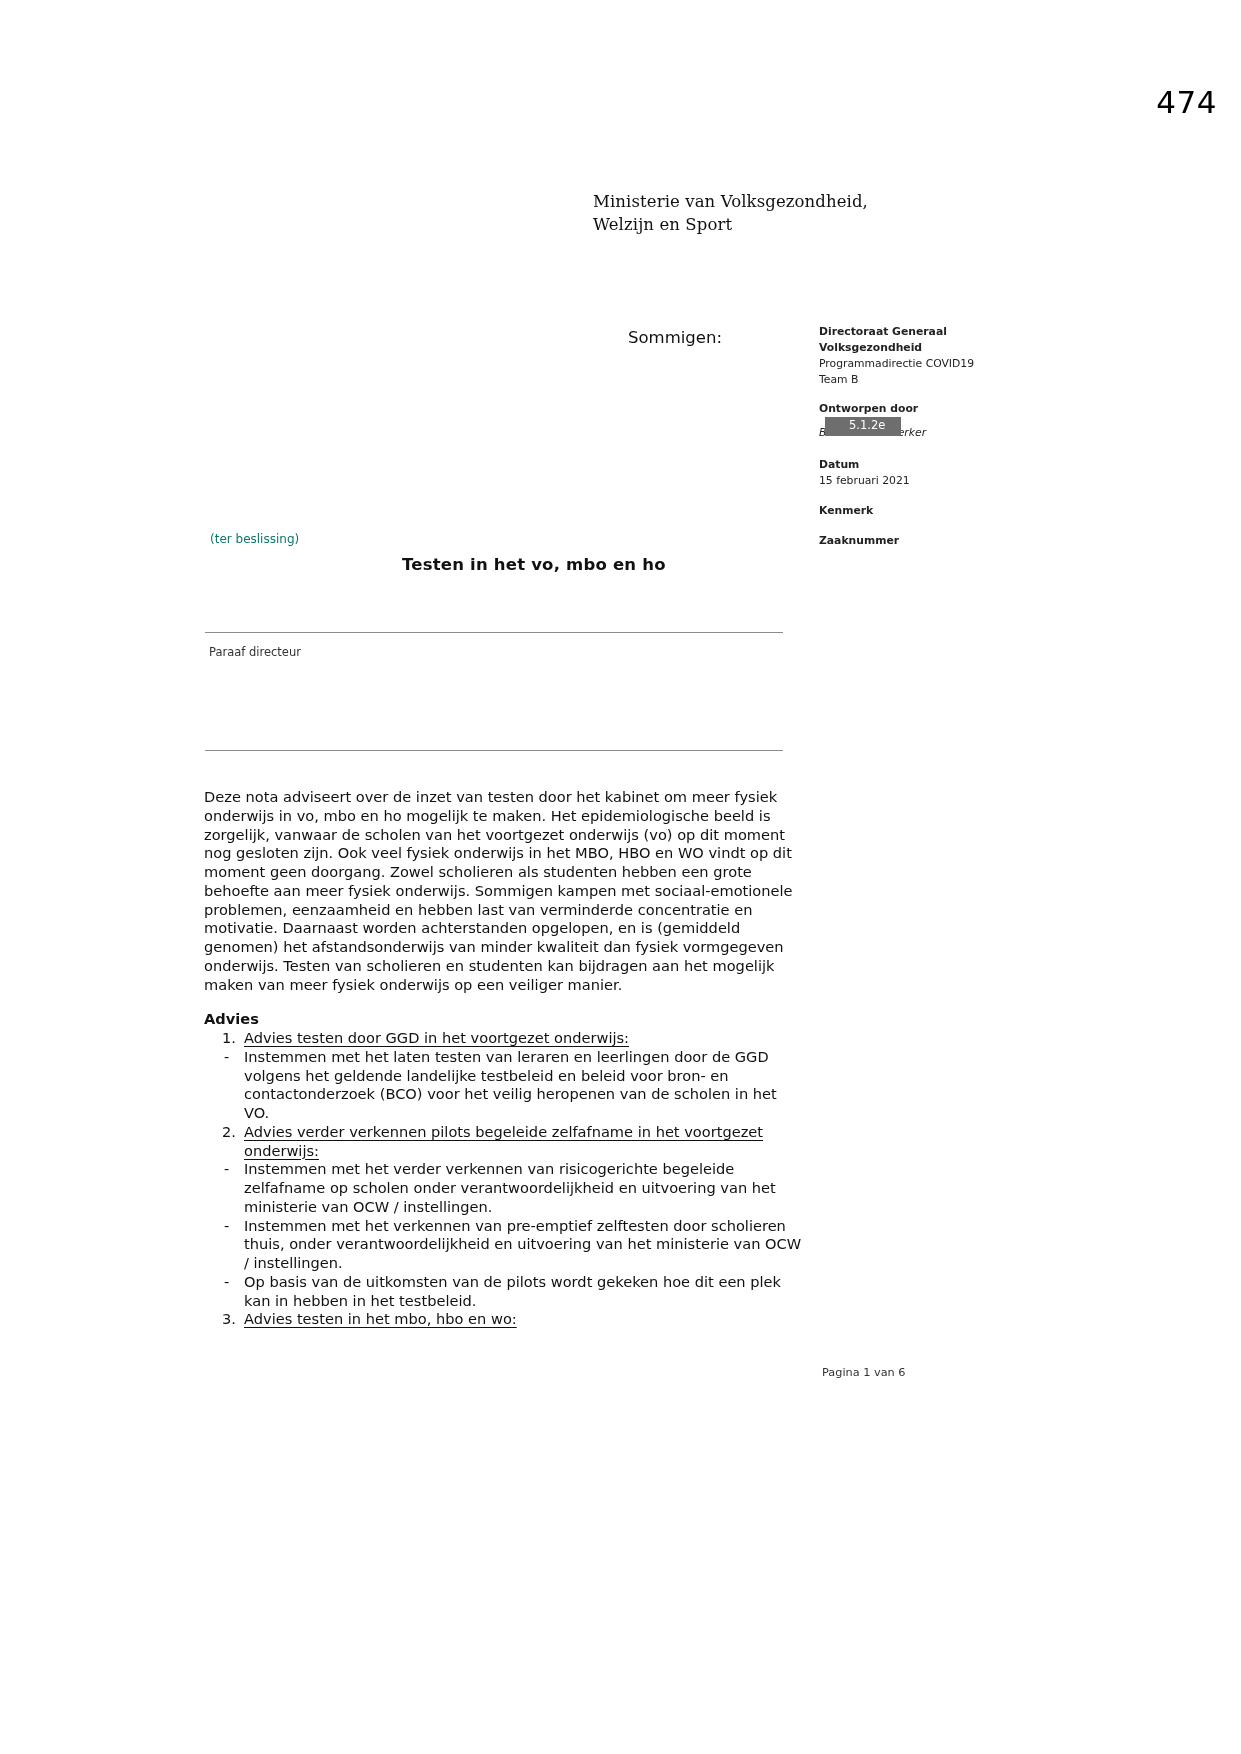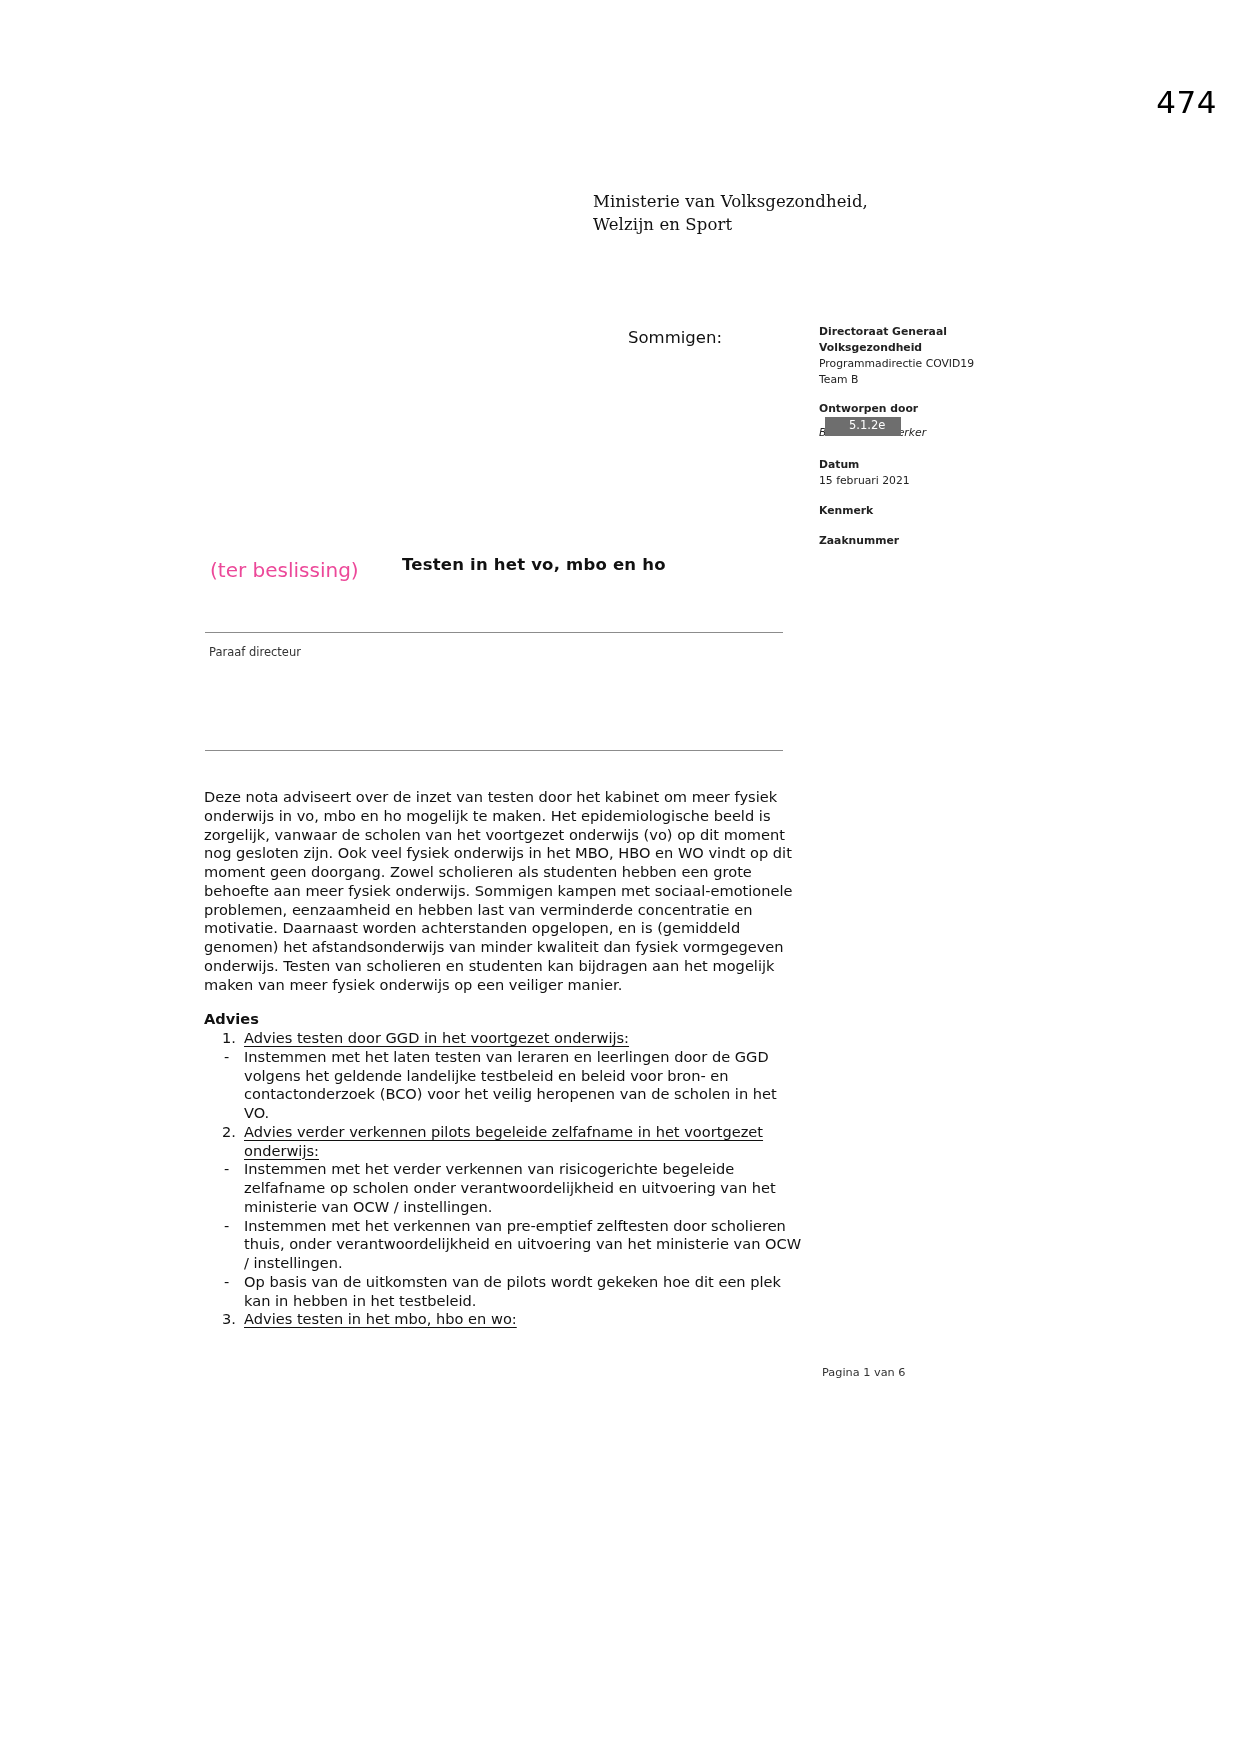--- a/index.html
+++ b/index.html
@@ -105,23 +105,23 @@
     top: 394px;
     font-size: 58px;
     font-weight: 300;
     letter-spacing: -0.5px;
     color: #111;
     font-family: "DejaVu Sans", sans-serif;
   }
   #nota-sub {
     position: absolute;
     left: 125px;
-    top: 472px;
-    font-size: 20px;
-    color: #ec4899;
+    top: 446px;
+    font-size: 12px;
+    color: #0f766e;
   }
   #nota-subject {
     position: absolute;
     left: 317px;
     top: 469px;
     font-size: 16.5px;
     font-weight: bold;
     color: #111;
     letter-spacing: 0.2px;
   }

